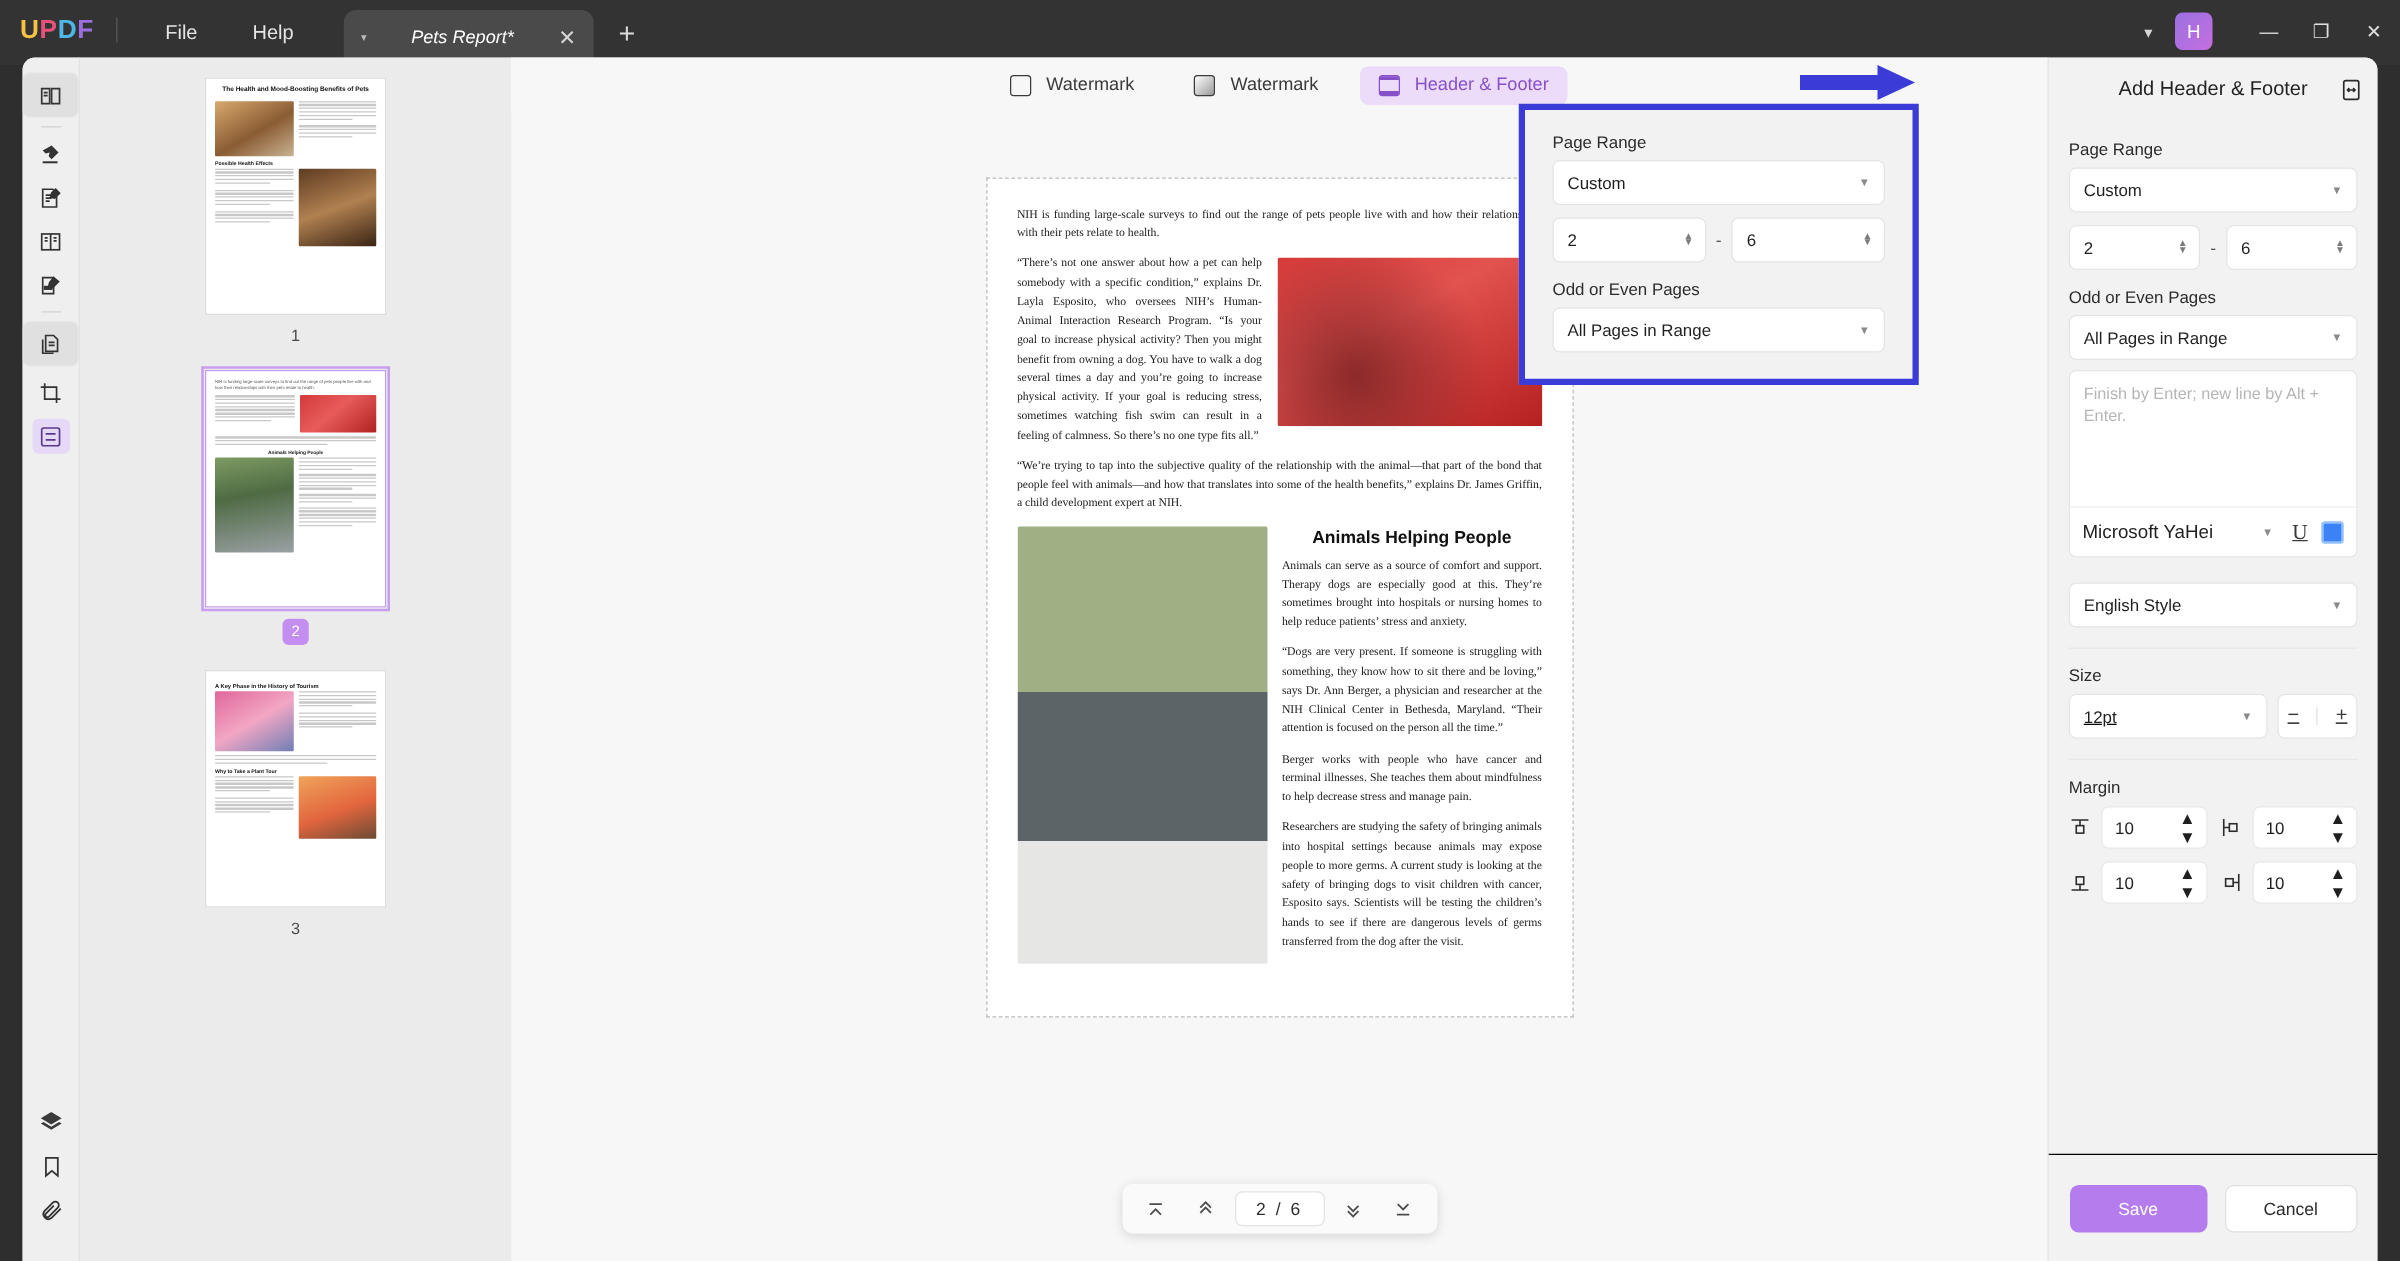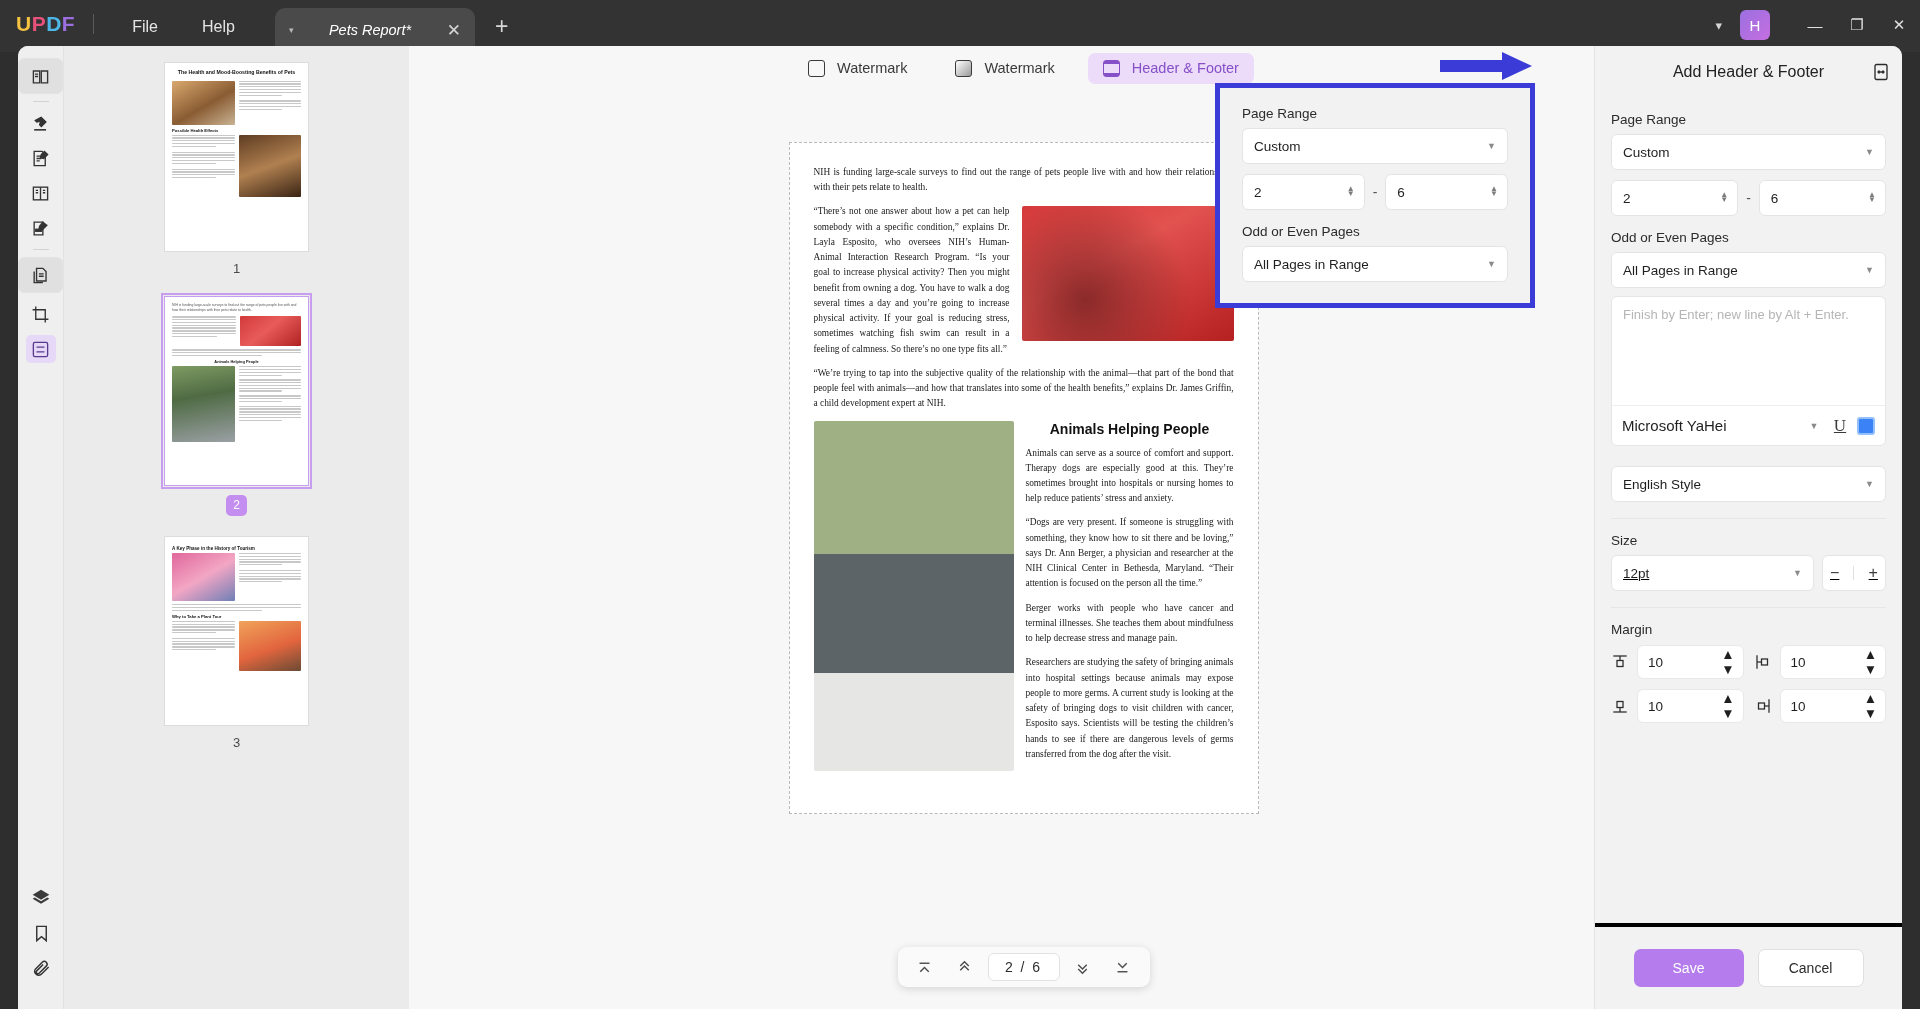--- a/index.html
+++ b/index.html
@@ -115,21 +115,21 @@
     align-items:center; padding:0 10px; gap:6px;
     box-shadow:0 2px 9px rgba(0,0,0,.14);
   }
   .nav-b { width:34px; height:30px; display:flex; align-items:center;
            justify-content:center; color:#4c4c4c; font-size:14px; }
   .nav-field { width:72px; height:28px; background:#fff; border:1px solid #e2e2e2;
                border-radius:6px; display:flex; align-items:center;
                justify-content:center; font-size:14px; color:#2d2d2d; letter-spacing:2px; }
 
   
-  #rpanel { position:absolute; right:0; top:0; width:308px; height:963px;
+  #rpanel { position:absolute; right:0; top:0; width:264px; height:963px;
             background:#f2f2f2; border-left:1px solid #e4e4e4; }
   .rp-head { height:52px; display:flex; align-items:center; justify-content:center;
              position:relative; font-size:16px; color:#222; }
   .rp-icon-r { position:absolute; right:12px; top:16px; width:18px; height:20px;
                color:#2b2b2b; }
   .rp-body { position:absolute; top:52px; left:0; right:0; bottom:86px;
              padding:0 16px; overflow:hidden; }
 
   .lbl { font-size:13.5px; color:#2b2b2b; margin:14px 0 7px; }
   .sel {
@@ -166,21 +166,21 @@
   .stepper .vsep { width:1px; height:14px; background:#e0e0e0; }
 
   .mg-grid { display:grid; grid-template-columns:1fr 1fr; gap:10px 10px; margin-top:8px; }
   .mg-cell { display:flex; align-items:center; gap:8px; }
   .mg-ic { width:18px; height:18px; color:#2c2c2c; flex:0 0 18px; }
   .mg-in { flex:1; height:34px; background:#fff; border:1px solid #e8e8e8;
            border-radius:6px; display:flex; align-items:center; padding:0 10px;
            font-size:13.5px; position:relative; color:#1f1f1f; }
 
   .rp-foot { position:absolute; bottom:0; left:0; right:0; height:86px;
-             border-top:4px solid #000000; display:flex; align-items:center;
+             border-top:1px solid #000000; display:flex; align-items:center;
              justify-content:center; gap:14px; }
   .btn-save { width:110px; height:38px; background:#b57ced; color:#fff;
               border-radius:7px; display:flex; align-items:center;
               justify-content:center; font-size:14px; }
   .btn-cancel { width:106px; height:38px; background:#fff; color:#2b2b2b;
                 border:1px solid #e0e0e0; border-radius:7px; display:flex;
                 align-items:center; justify-content:center; font-size:14px; }
 
   
   #hl-box {

